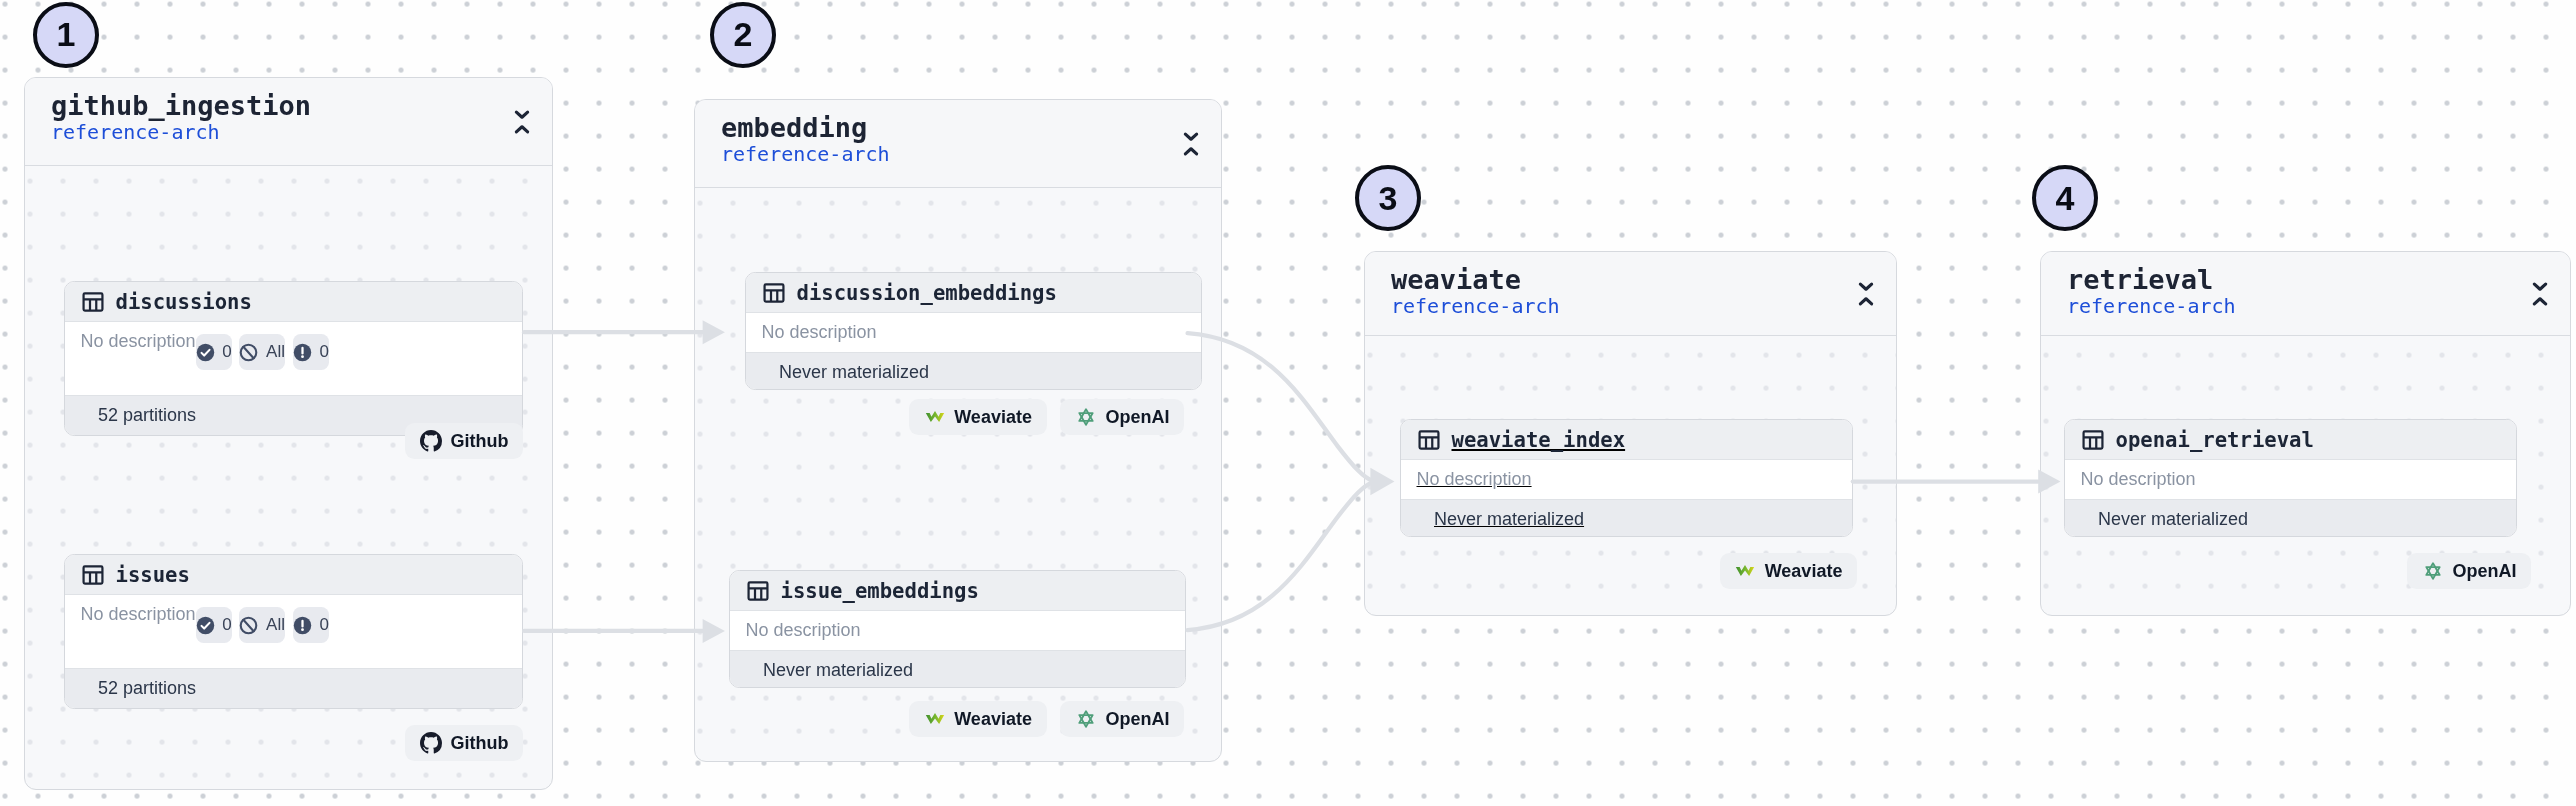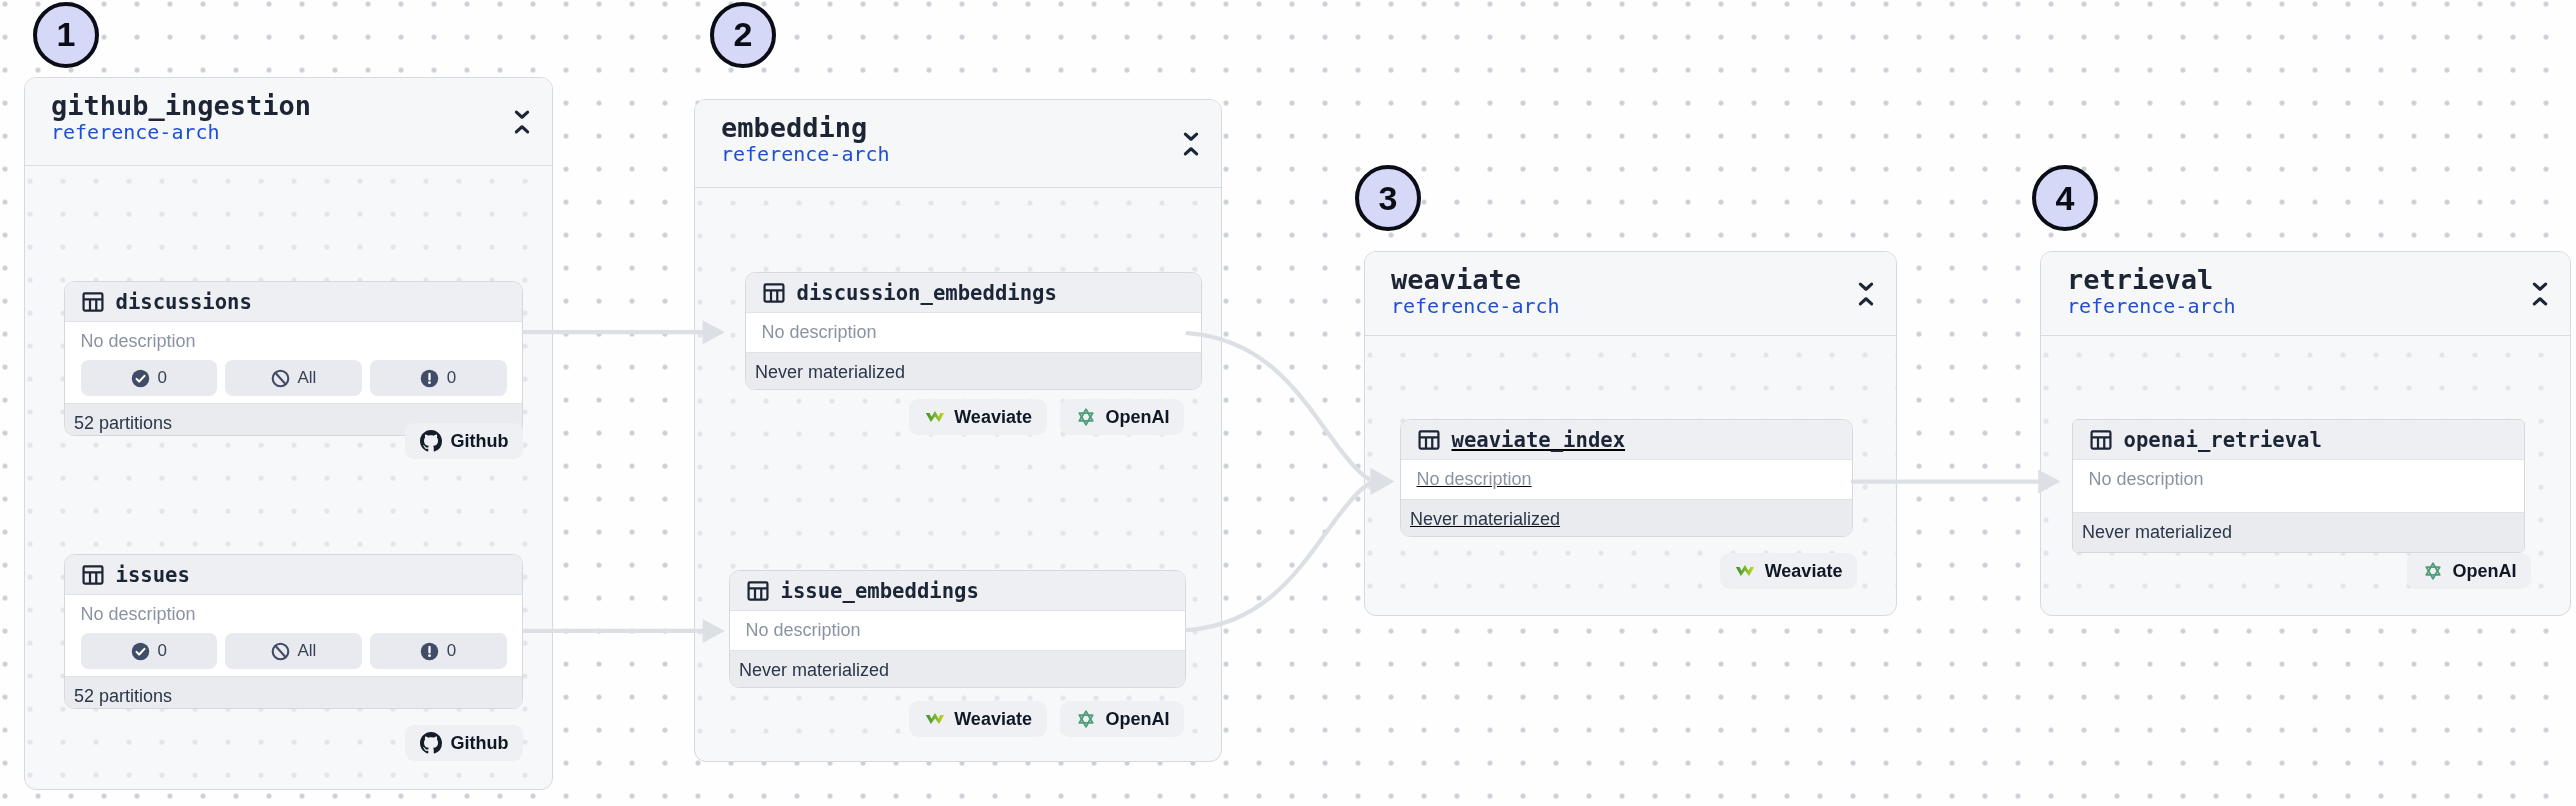--- a/index.html
+++ b/index.html
@@ -35,25 +35,25 @@
   
   .asset{
     position:absolute;border:1.7px solid #d5d8dd;border-radius:10.3px;background:#fff;
     display:flex;flex-direction:column;box-sizing:border-box;overflow:hidden;z-index:3;
   }
   .a-head{
     height:39px;flex:0 0 39px;background:#edeff2;border-bottom:1.3px solid #dfe2e6;
     display:flex;align-items:center;gap:11px;padding:0 15.5px;
   }
   .a-name{font-size:20.6px;font-weight:bold;color:#1c2536;}
-  .a-body{flex:1;background:#ffffff;padding:6px 15.5px 6.9px 15.5px;display:flex;flex-direction:column;}
+  .a-body{flex:1;background:#ffffff;padding:6px 15.5px 6.9px 15.5px;display:flex;flex-direction:row;}
   .a-desc{font-size:18px;color:#8a93a2;line-height:26px;}
   .a-foot{
     height:39px;flex:0 0 39px;background:#e9ebef;border-top:1.3px solid #dfe2e6;
-    display:flex;align-items:center;padding:0 9px;font-size:18px;color:#2b3649;
+    display:flex;align-items:center;padding:0 33px;font-size:18px;color:#2b3649;
   }
   .pills{display:flex;gap:7.7px;margin-top:6px;}
   .pill{
     flex:1;height:36px;border-radius:7.7px;background:#e8eaef;
     display:flex;align-items:center;justify-content:center;gap:7.7px;
     font-size:17px;color:#394357;
   }
   
   .kinds{position:absolute;display:flex;gap:13.7px;z-index:3;}
   .kind{
@@ -330,21 +330,21 @@
 
 <div class="group" style="left:2040px;top:251px;width:529px;height:363px;">
   <div class="group-header" style="height:84px;">
     <div class="group-title mono">retrieval</div>
     <div class="group-sub mono">reference-arch</div>
     <svg class="icon collapse" style="top:29px;" viewBox="0 0 25 30">
         <use href="#collapseIcon"></use>
       </svg>
   </div>
 
-  <div class="asset" style="left:31px;top:167px;width:453px;height:134px;border-radius:6px;">
+  <div class="asset" style="left:23px;top:167px;width:453px;height:118px;">
     <div class="a-head">
       <svg class="icon" width="24" height="24" viewBox="0 0 28 28">
           <use href="#tableIcon"></use>
         </svg>
       <span class="a-name mono">openai_retrieval</span>
     </div>
     <div class="a-body">
       <div class="a-desc">No description</div>
     </div>
     <div class="a-foot">Never materialized</div>

